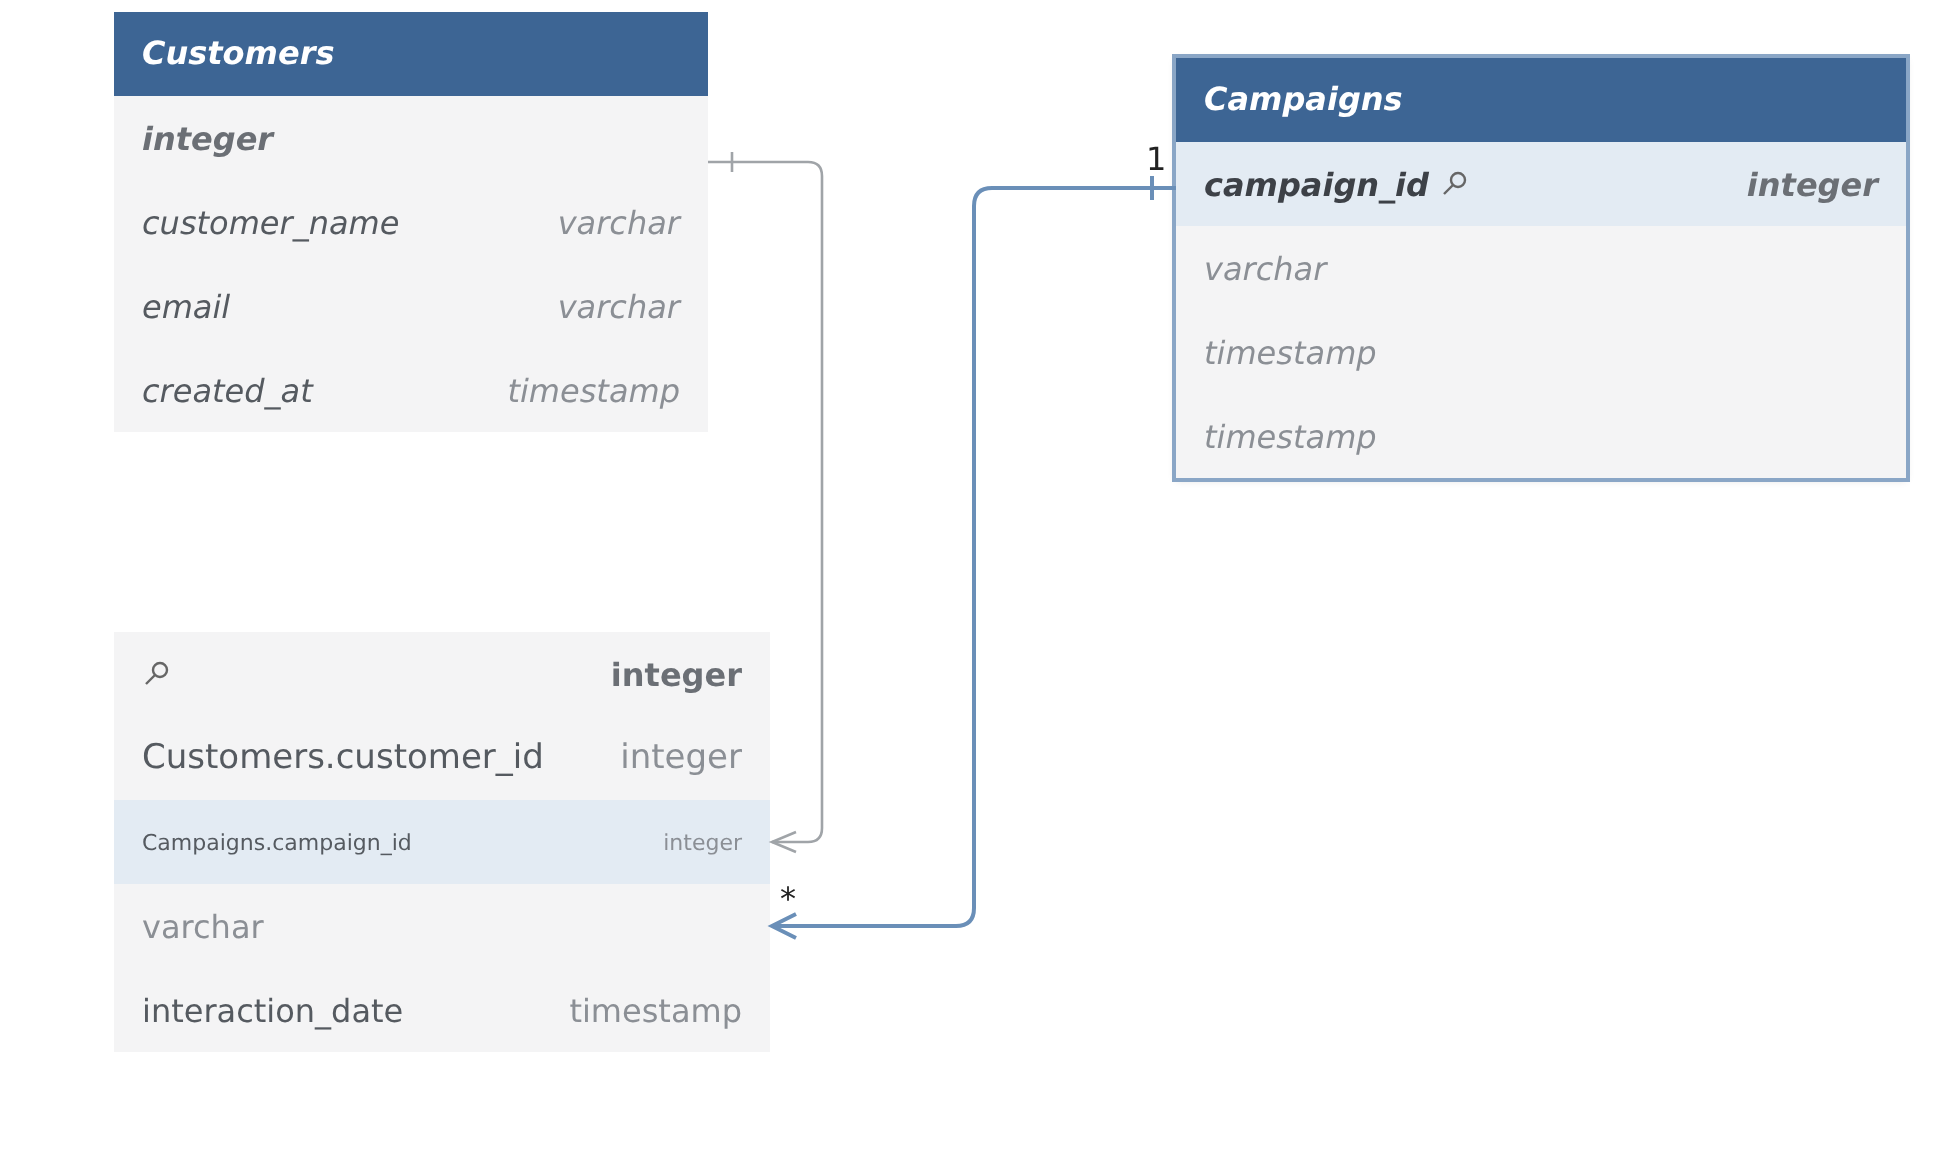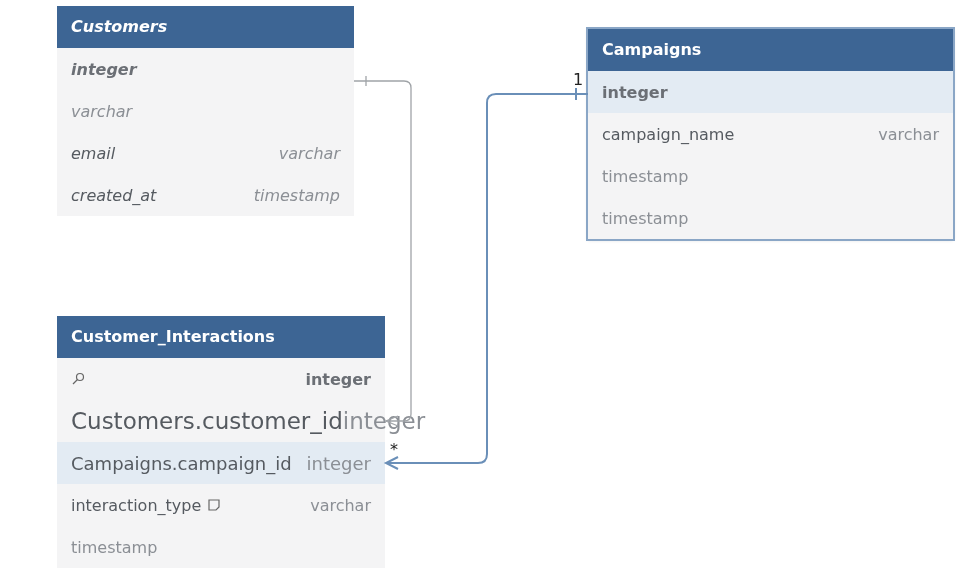--- a/index.html
+++ b/index.html
@@ -32,82 +32,83 @@
 </style>
 </head>
 <body>
 
 <div class="table" style="left:57px;top:6px;width:297px;font-style:italic;">
   <div class="thead">Customers</div>
   <div class="row pk">
     <span class="type">integer</span>
   </div>
   <div class="row">
+    <span class="name">customer_name</span>
     <span class="type">varchar</span>
   </div>
   <div class="row">
     <span class="name">email</span>
     <span class="type">varchar</span>
   </div>
   <div class="row">
     <span class="name">created_at</span>
     <span class="type">timestamp</span>
   </div>
 </div>
 
-<div class="table selected" style="left:588px;top:29px;width:365px;">
+<div class="table selected" style="left:588px;top:29px;width:365px;font-style:italic;">
   <div class="thead">Campaigns</div>
   <div class="row pk hl">
+    <span class="name">
+        <span>campaign_id</span>
+      <span class="icon">
+          <svg width="14" height="14" viewBox="0 0 14 14">
+            <circle cx="9" cy="5" r="3.5" fill="none" stroke="#666" stroke-width="1.2"></circle>
+            <path d="M6.5 7.5 L2 12" stroke="#666" stroke-width="1.2"></path>
+          </svg>
+        </span>
+      </span>
     <span class="type">integer</span>
   </div>
   <div class="row">
-    <span class="name">campaign_name</span>
     <span class="type">varchar</span>
   </div>
   <div class="row">
     <span class="type">timestamp</span>
   </div>
   <div class="row">
     <span class="type">timestamp</span>
   </div>
 </div>
 
 <div class="table" style="left:57px;top:316px;width:328px;">
-  <div class="thead">Customer_Interactions</div>
   <div class="row pk">
     <span class="name">
       <span class="icon">
           <svg width="14" height="14" viewBox="0 0 14 14">
             <circle cx="9" cy="5" r="3.5" fill="none" stroke="#666" stroke-width="1.2"></circle>
             <path d="M6.5 7.5 L2 12" stroke="#666" stroke-width="1.2"></path>
           </svg>
         </span>
       </span>
     <span class="type">integer</span>
   </div>
-  <div class="row" style="font-size:23px;">
+  <div class="row" style="font-size:17px;">
     <span class="name">Customers.customer_id</span>
     <span class="type">integer</span>
   </div>
-  <div class="row hl" style="font-size:18px;">
+  <div class="row hl" style="font-size:11px;">
     <span class="name">Campaigns.campaign_id</span>
     <span class="type">integer</span>
   </div>
   <div class="row">
-    <span class="name">
-        <span>interaction_type</span>
-      <span class="icon">
-          <svg width="14" height="14" viewBox="0 0 14 14">
-            <path d="M2 2 H12 V9 L9 12 H2 Z" fill="none" stroke="#666" stroke-width="1.2"></path>
-          </svg>
-        </span>
-      </span>
     <span class="type">varchar</span>
   </div>
   <div class="row">
+    <span class="name">interaction_date</span>
     <span class="type">timestamp</span>
   </div>
 </div>
 
 <svg class="links" width="968" height="580">
 
   <path d="M354 81 H404 Q411 81 411 88 V414 Q411 421 404 421 H386" fill="none" stroke="#a0a4a8" stroke-width="1.3"></path>
   <path d="M366 76 V86" stroke="#a0a4a8" stroke-width="1.3"></path>
   <path d="M398 416 L386 421 L398 426" fill="none" stroke="#a0a4a8" stroke-width="1.3"></path>
 

